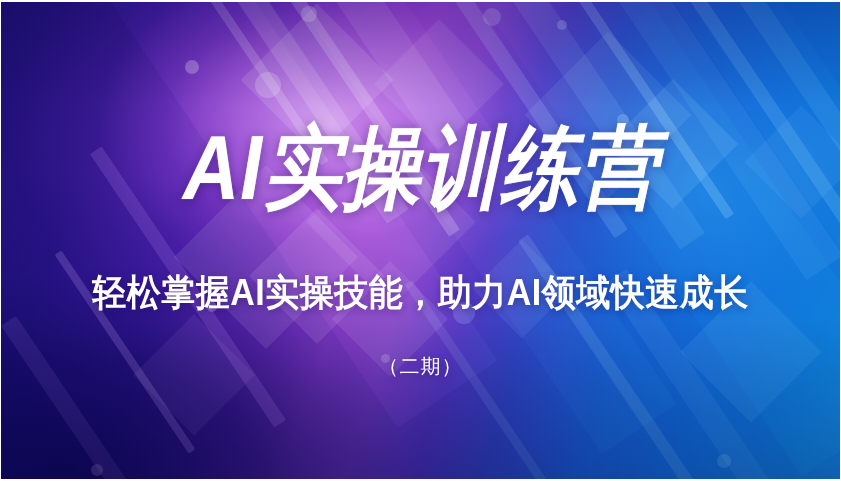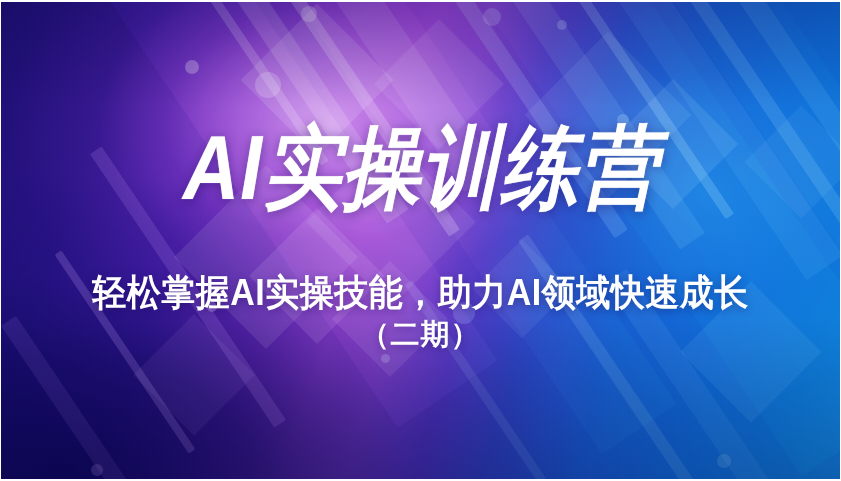--- a/index.html
+++ b/index.html
@@ -161,23 +161,24 @@
     font-weight: bold;
     color: #ffffff;
     letter-spacing: 0.5px;
     white-space: nowrap;
     text-shadow: 0 2px 8px rgba(25,10,80,0.40);
     transform: scaleY(1.08);
     transform-origin: center top;
   }
 
   .edition {
-    font-size: 29px;
+    margin-top: 36px;
+    font-size: 20px;
     line-height: 1;
-    font-weight: bold;
+    font-weight: normal;
     color: #ffffff;
     letter-spacing: 1px;
     white-space: nowrap;
     text-shadow: 0 2px 7px rgba(25,10,80,0.38);
   }
 </style>
 </head>
 <body>
 
 <div id="poster">

